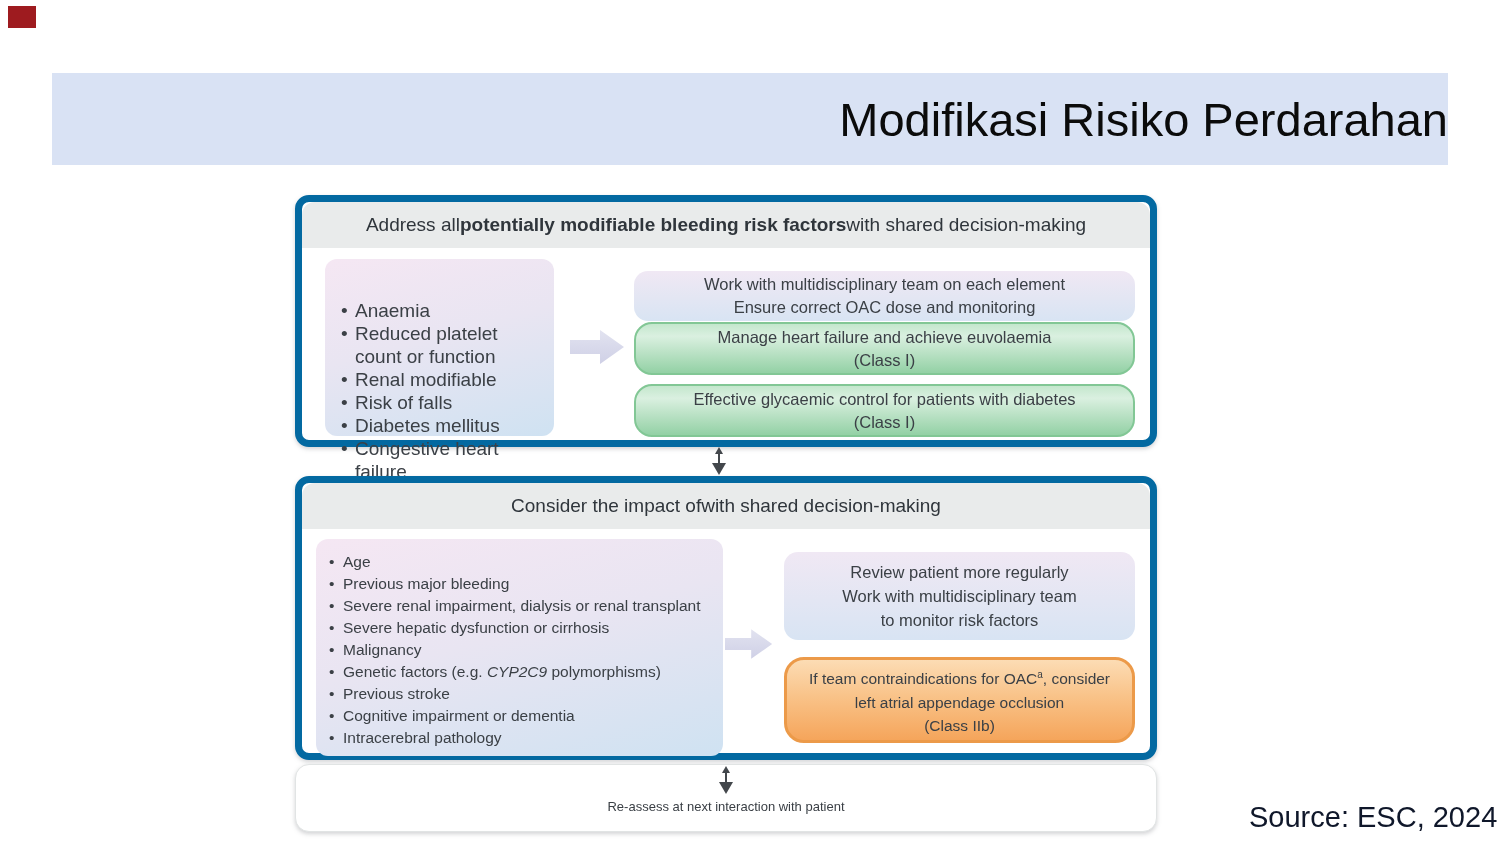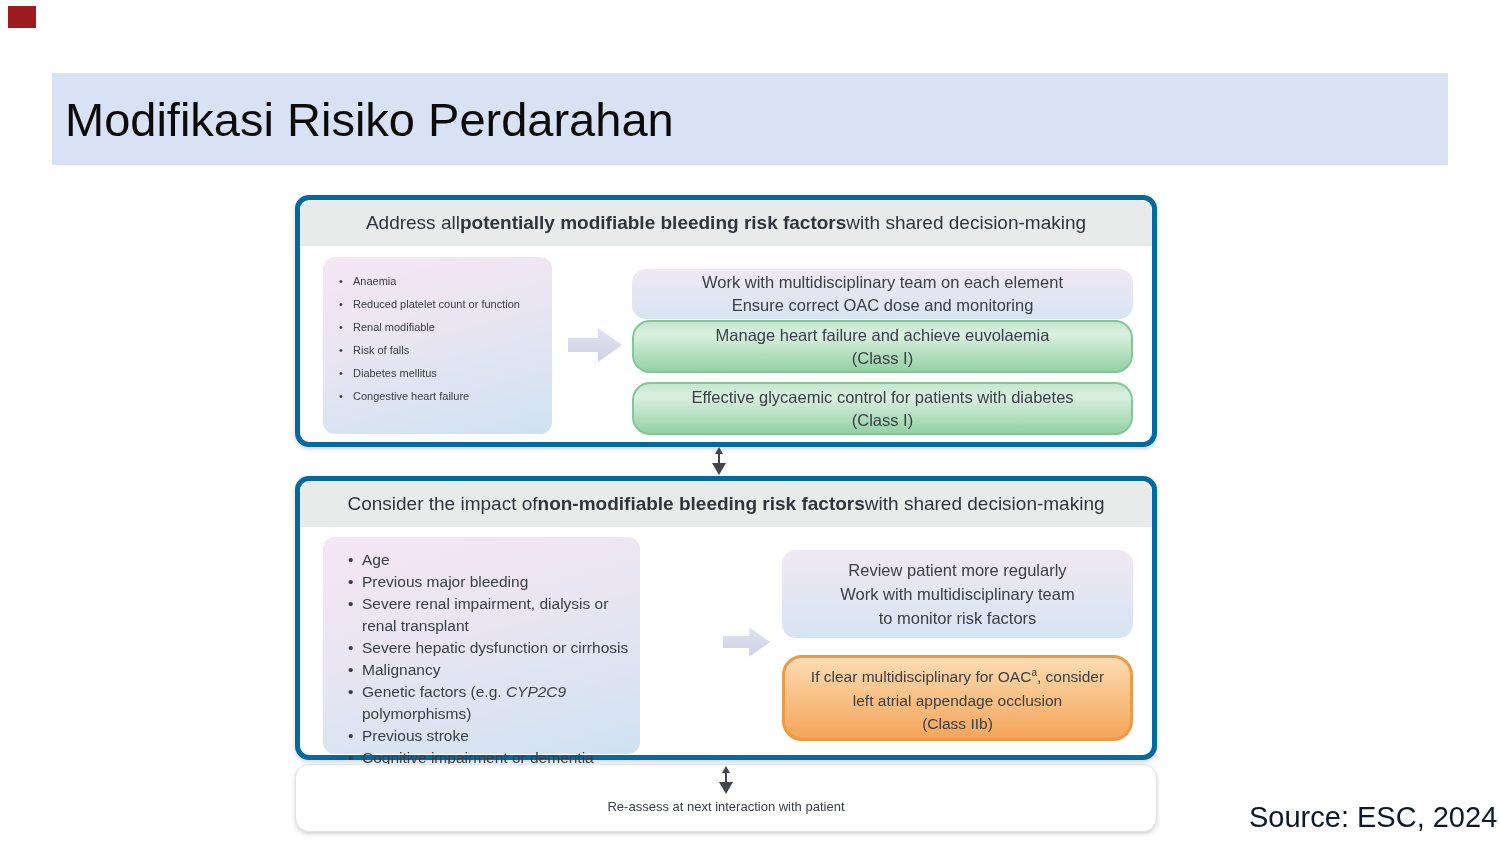--- a/index.html
+++ b/index.html
@@ -6,48 +6,48 @@
   html,body { width:1500px; height:844px; background:#ffffff; overflow:hidden;
               font-family:"Liberation Sans", sans-serif; }
   .stage { position:relative; width:1500px; height:844px; background:#ffffff; }
 
   
   .accent-mark { position:absolute; left:8px; top:6px; width:28px; height:22px;
                  background:#9e1b1f; }
 
   
   .title-bar { position:absolute; left:52px; top:73px; width:1396px; height:92px;
-               background:#d9e2f4; display:flex; align-items:center; }
+               background:#d9e2f4; display:flex; align-items:center;justify-content:flex-end; }
   .title-bar h1 { font-size:47px; font-weight:400; color:#0b0b0b; padding-left:13px;
                   letter-spacing:0; white-space:nowrap; }
 
   
-  .panel { position:absolute; background:#ffffff; border:5px solid #0369a1;
+  .panel { position:absolute; background:#ffffff; border:7px solid #0369a1;
            border-radius:14px; box-shadow:0 2px 4px rgba(125,130,135,.35); }
   .panel-header { height:46px; background:#e9ebeb; border-radius:13px 13px 0 0;
                   display:flex; align-items:center; justify-content:center;
                   font-size:19px; color:#2f353b; white-space:nowrap; }
   .panel-header b { font-weight:700; }
 
   .sec1 { left:295px; top:195px; width:862px; height:252px; }
   .sec2 { left:295px; top:476px; width:862px; height:284px; }
 
   
   .pastel { background:linear-gradient(165deg,#f5e7f3 0%,#e9e5f2 45%,#cfe2f2 100%);
             border-radius:12px; }
   .pastel-v { background:linear-gradient(180deg,#f0e8f4 0%,#e3e6f3 55%,#d8e4f3 100%);
               border-radius:14px; }
 
   .riskbox1 { position:absolute; left:23px; top:57px; width:229px; height:177px;
               padding:13px 8px 0 14px; }
-  .riskbox2 { position:absolute; left:23px; top:56px; width:317px; height:217px;
-              padding:12px 6px 0 23px; }
+  .riskbox2 { position:absolute; left:14px; top:56px; width:407px; height:217px;
+              padding:12px 6px 0 11px; }
 
   ul.bullets { list-style:none; color:#3b4046; }
-  .riskbox1 ul.bullets { font-size:11px; line-height:23px; }
+  .riskbox1 ul.bullets { font-size:19px; line-height:23px;margin-top:27px; }
   .riskbox2 ul.bullets { font-size:15.5px; line-height:22px; }
   ul.bullets li { position:relative; padding-left:16px; }
   ul.bullets li::before { content:"\2022"; position:absolute; left:2px; top:0;
                           color:#3b4046; }
 
   
   .action { position:absolute; display:flex; flex-direction:column; justify-content:center;
             text-align:center; color:#3b4046; }
   .action div { white-space:nowrap; }
   .boxA { left:332px; top:57px;  width:501px; height:50px; font-size:16.5px; line-height:23px;margin-top:12px; }
@@ -139,21 +139,20 @@
 
   <svg class="vdivider vd1" width="20" height="28" viewBox="0 0 20 28">
     <polygon points="10,0 6,7 14,7" fill="#43474c"></polygon>
     <rect x="9" y="5" width="2" height="12" fill="#43474c"></rect>
     <polygon points="10,28 3,16 17,16" fill="#43474c"></polygon>
   </svg>
 
   <div class="panel sec2">
     <div class="panel-header">
       <span>Consider the impact of </span>
-      <b>non-modifiable bleeding risk factors</b>
       <span> with shared decision-making</span>
     </div>
 
     <div class="pastel riskbox2">
       <ul class="bullets">
           <li><span>Age</span></li>
           <li><span>Previous major bleeding</span></li>
           <li><span>Severe renal impairment, dialysis or renal transplant</span></li>
           <li><span>Severe hepatic dysfunction or cirrhosis</span></li>
           <li><span>Malignancy</span></li>
@@ -167,21 +166,21 @@
     <svg class="blockarrow arrow2" width="48" height="34" viewBox="0 0 55 38">
       <polygon points="0,12 30,12 30,2 54,19 30,36 30,26 0,26" fill="url(#agrad)"></polygon>
     </svg>
 
     <div class="action pastel-v boxD">
         <div><span>Review patient more regularly</span></div>
         <div><span>Work with multidisciplinary team</span></div>
         <div><span>to monitor risk factors</span></div>
       </div>
     <div class="action orange boxE">
-        <div><span>If clear multidisciplinary for OAC</span><sup>a</sup><span>, consider</span></div>
+        <div><span>If team contraindications for OAC</span><sup>a</sup><span>, consider</span></div>
         <div><span>left atrial appendage occlusion</span></div>
         <div><span>(Class IIb)</span></div>
       </div>
   </div>
 
   <div class="bottom-box">
     <svg class="vdicon" width="20" height="28" viewBox="0 0 20 28">
       <polygon points="10,0 6,7 14,7" fill="#43474c"></polygon>
       <rect x="9" y="5" width="2" height="12" fill="#43474c"></rect>
       <polygon points="10,28 3,16 17,16" fill="#43474c"></polygon>

